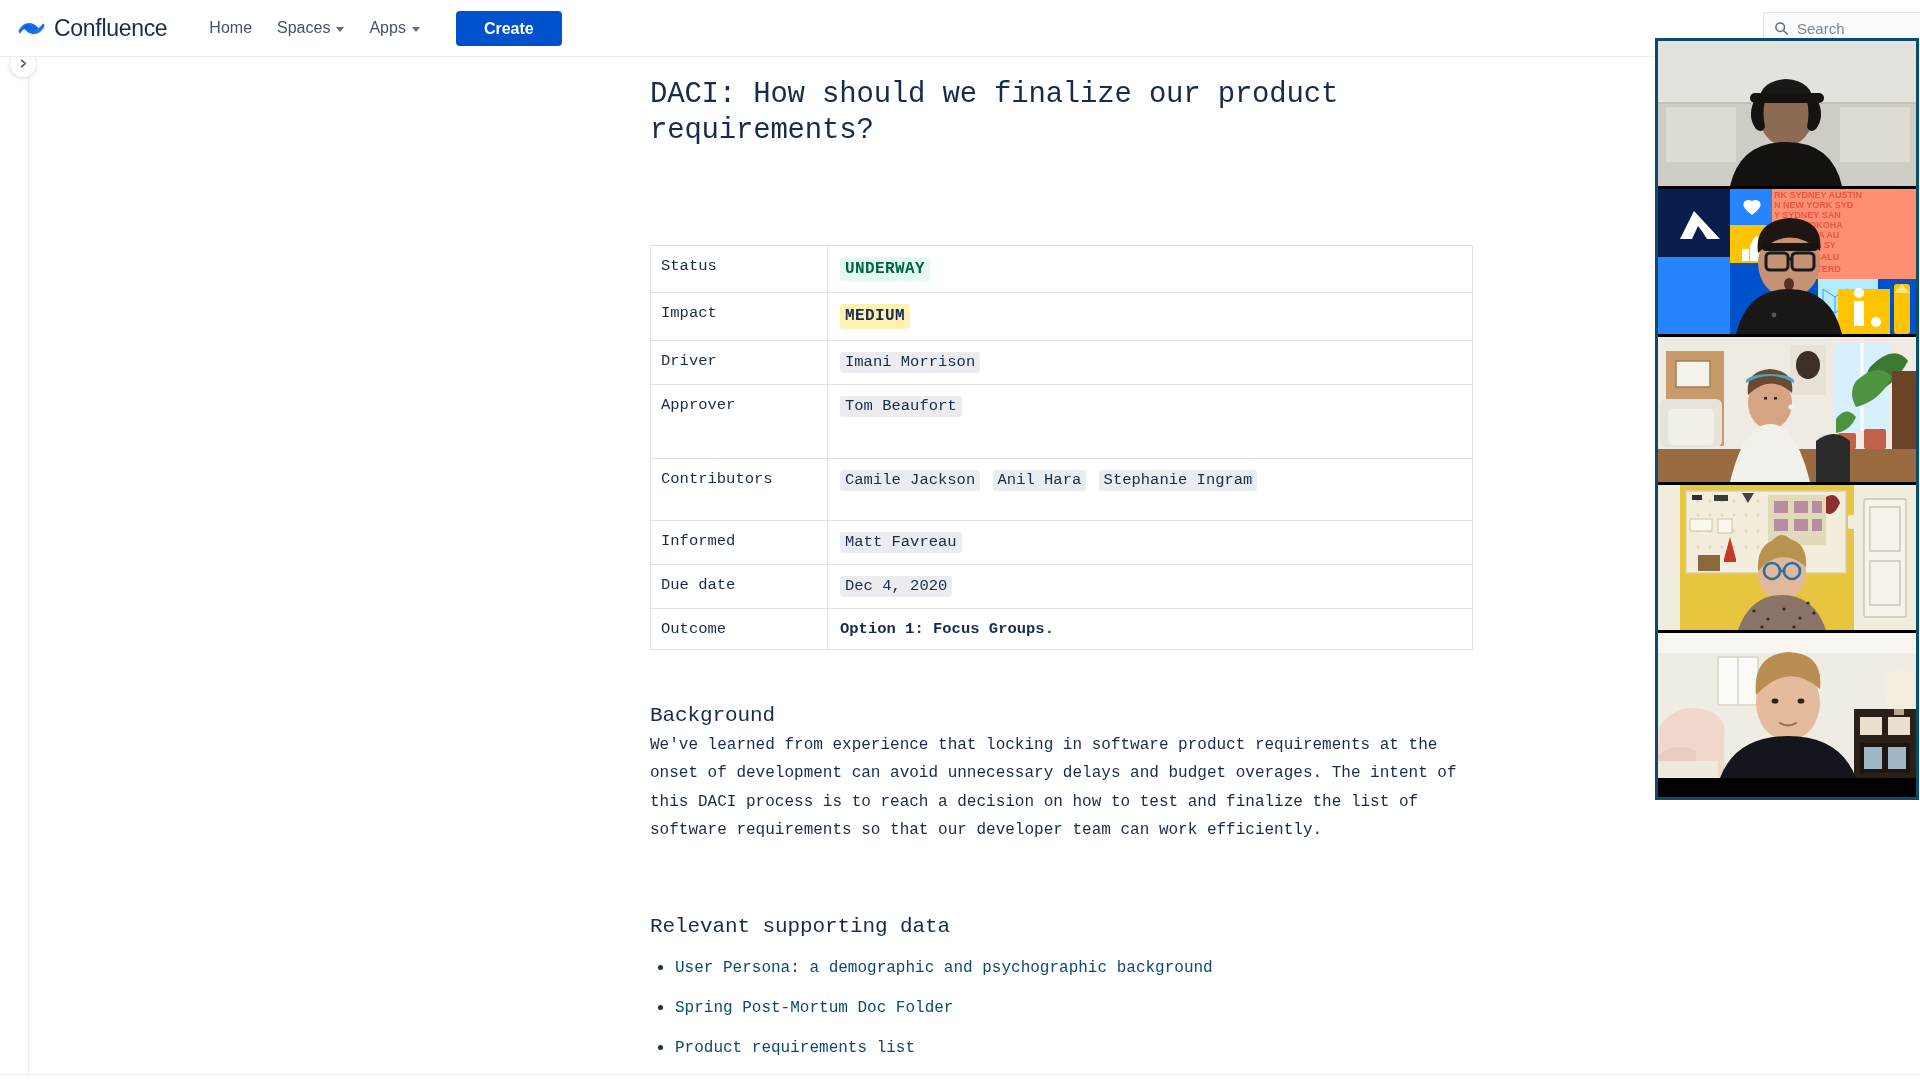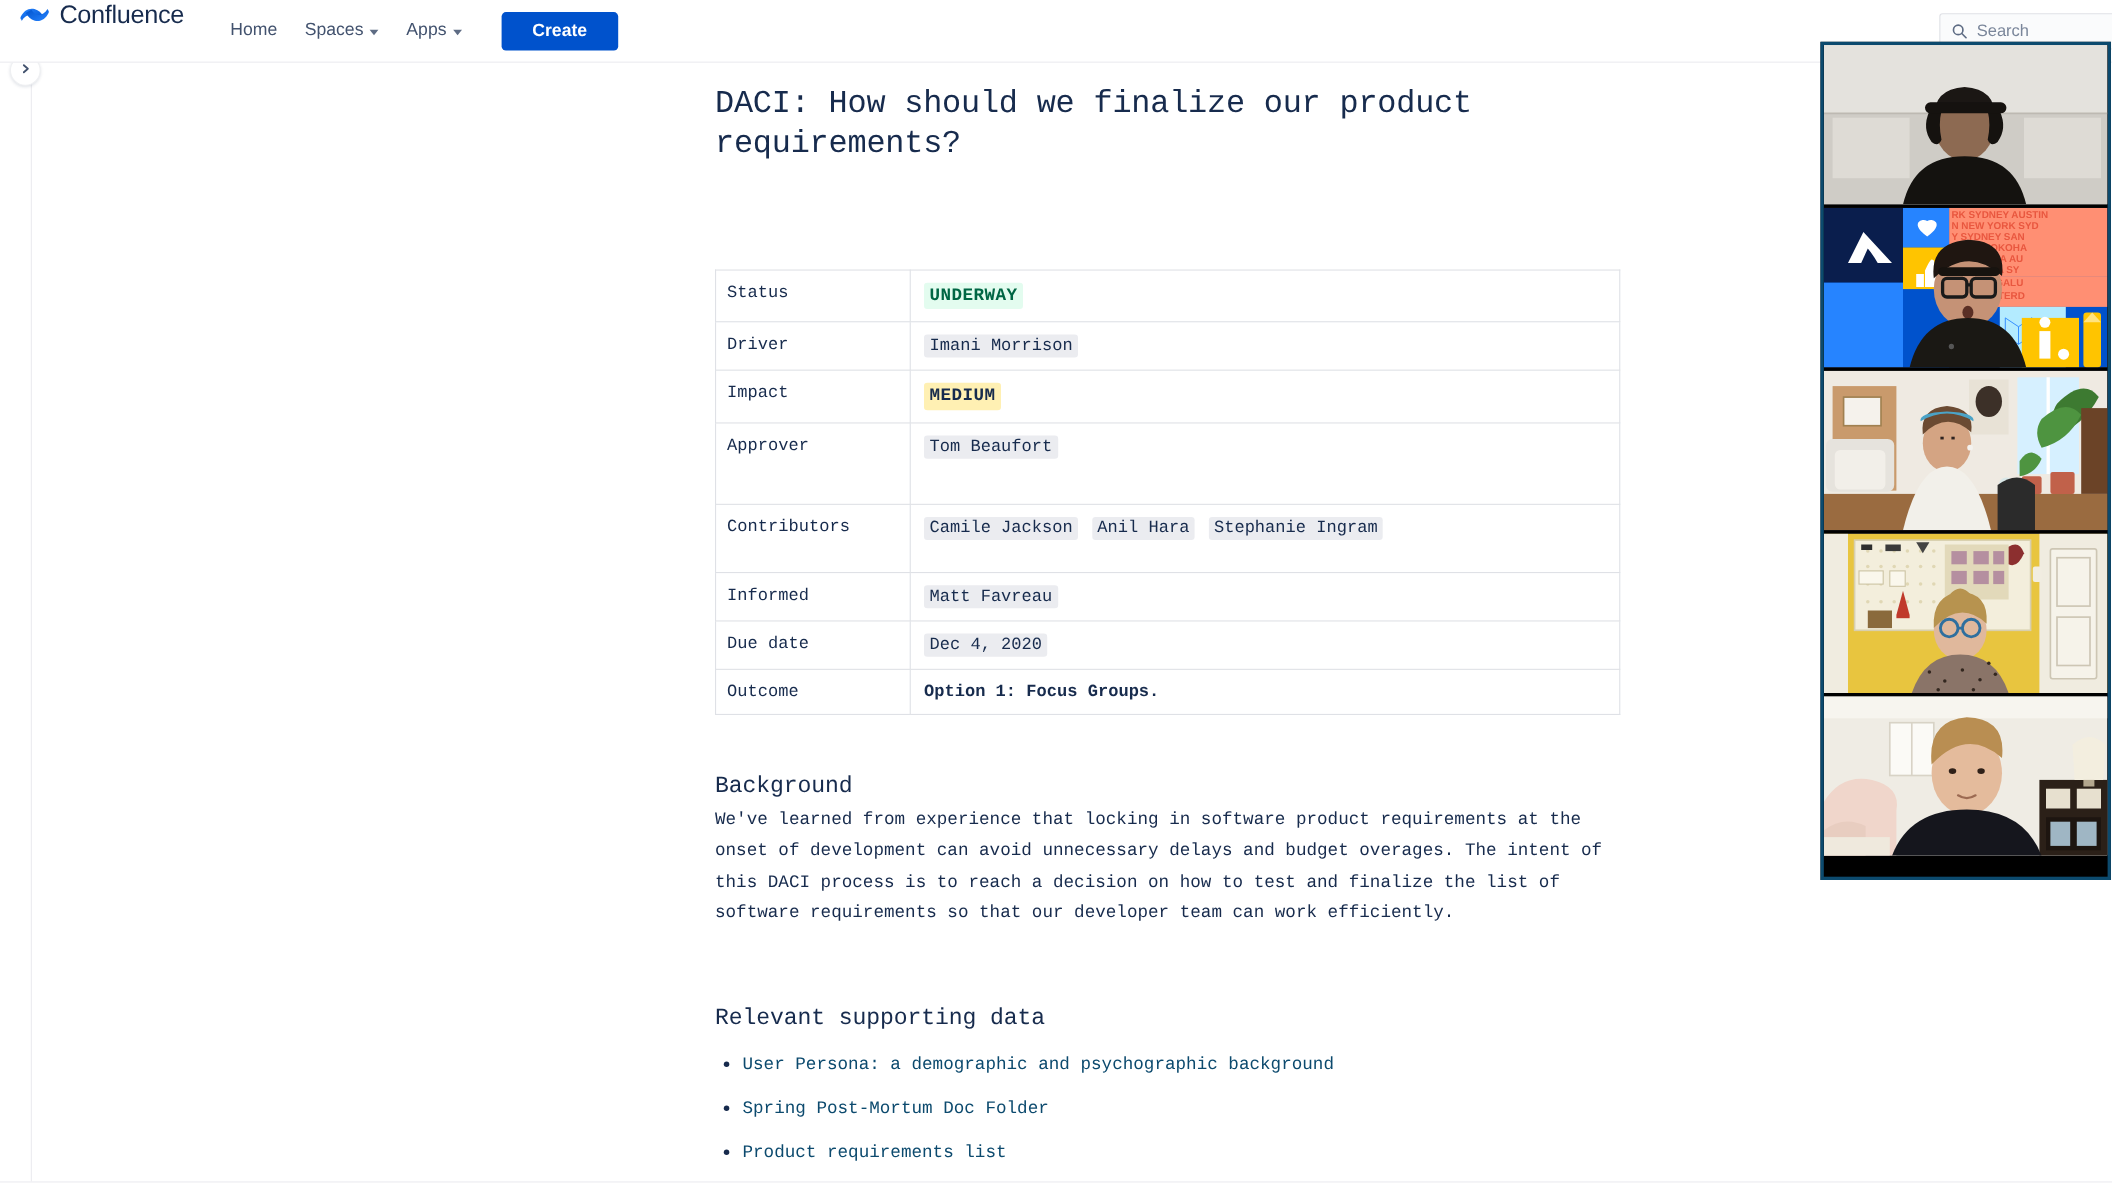--- a/index.html
+++ b/index.html
@@ -20,20 +20,21 @@
     width: 1920px; height: 57px;
     background: #ffffff;
     border-bottom: 1px solid #EBECF0;
     display: flex;
     align-items: center;
     z-index: 5;
   }
 
   .brand {
     display: flex;
+    align-items: center;
     gap: 9px;
     margin-left: 18px;
     height: 100%;
     cursor: pointer;
   }
   .brand-logo { width: 27px; height: 27px; flex: none; }
   .brand-name {
     font-size: 23px;
     font-weight: 500;
     letter-spacing: -0.3px;
@@ -360,29 +361,29 @@
 
     <table id="daci-table">
       <tbody>
         <tr>
           <td class="label">Status</td>
           <td class="value">
             <span class="lozenge lz-green">UNDERWAY</span>
           </td>
         </tr>
         <tr>
+          <td class="label">Impact</td>
+          <td class="value">
+            <span class="lozenge lz-yellow">MEDIUM</span>
+          </td>
+        </tr>
+        <tr>
           <td class="label">Driver</td>
           <td class="value">
             <span class="mention">Imani Morrison</span>
-          </td>
-        </tr>
-        <tr>
-          <td class="label">Impact</td>
-          <td class="value">
-            <span class="lozenge lz-yellow">MEDIUM</span>
           </td>
         </tr>
         <tr>
           <td class="label tall-1">Approver</td>
           <td class="value tall-1">
             <span class="mention">Tom Beaufort</span>
           </td>
         </tr>
         <tr>
           <td class="label tall-2">Contributors</td>

